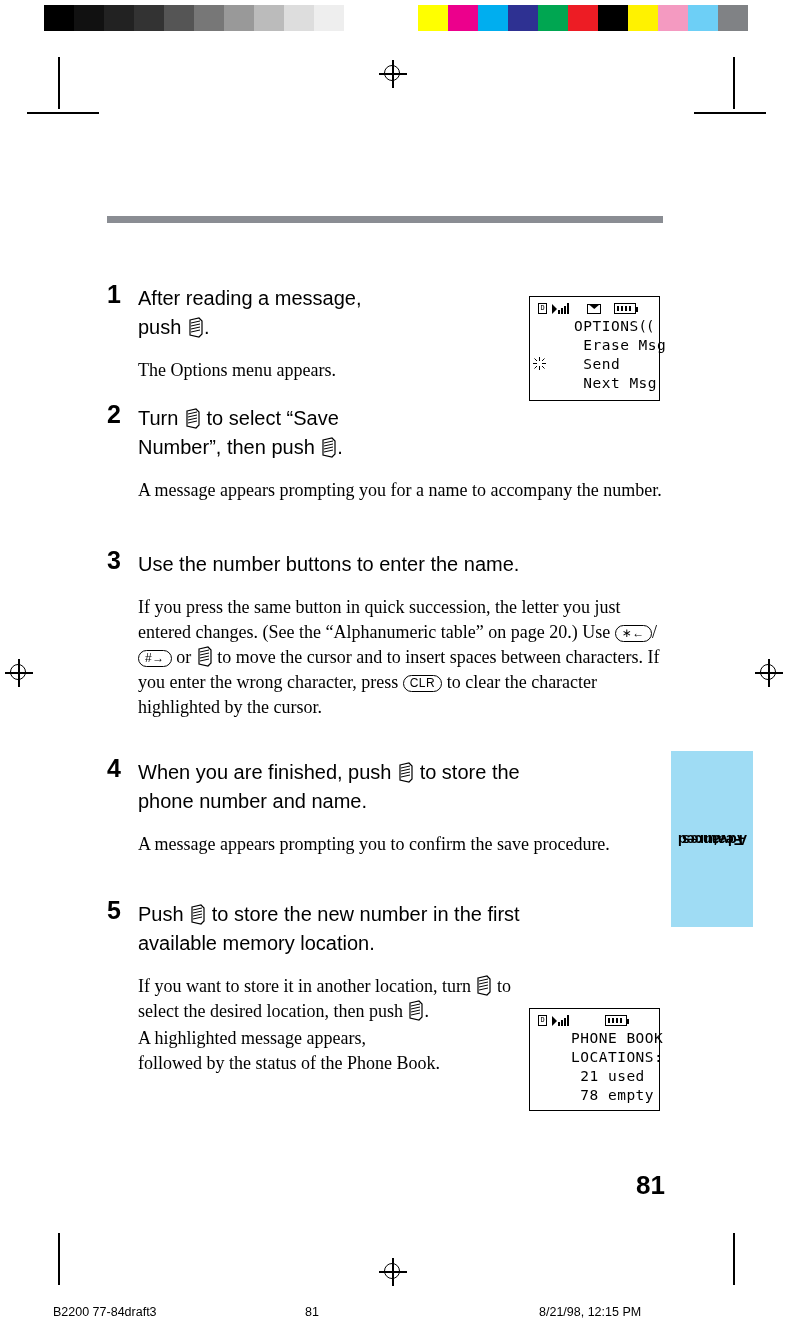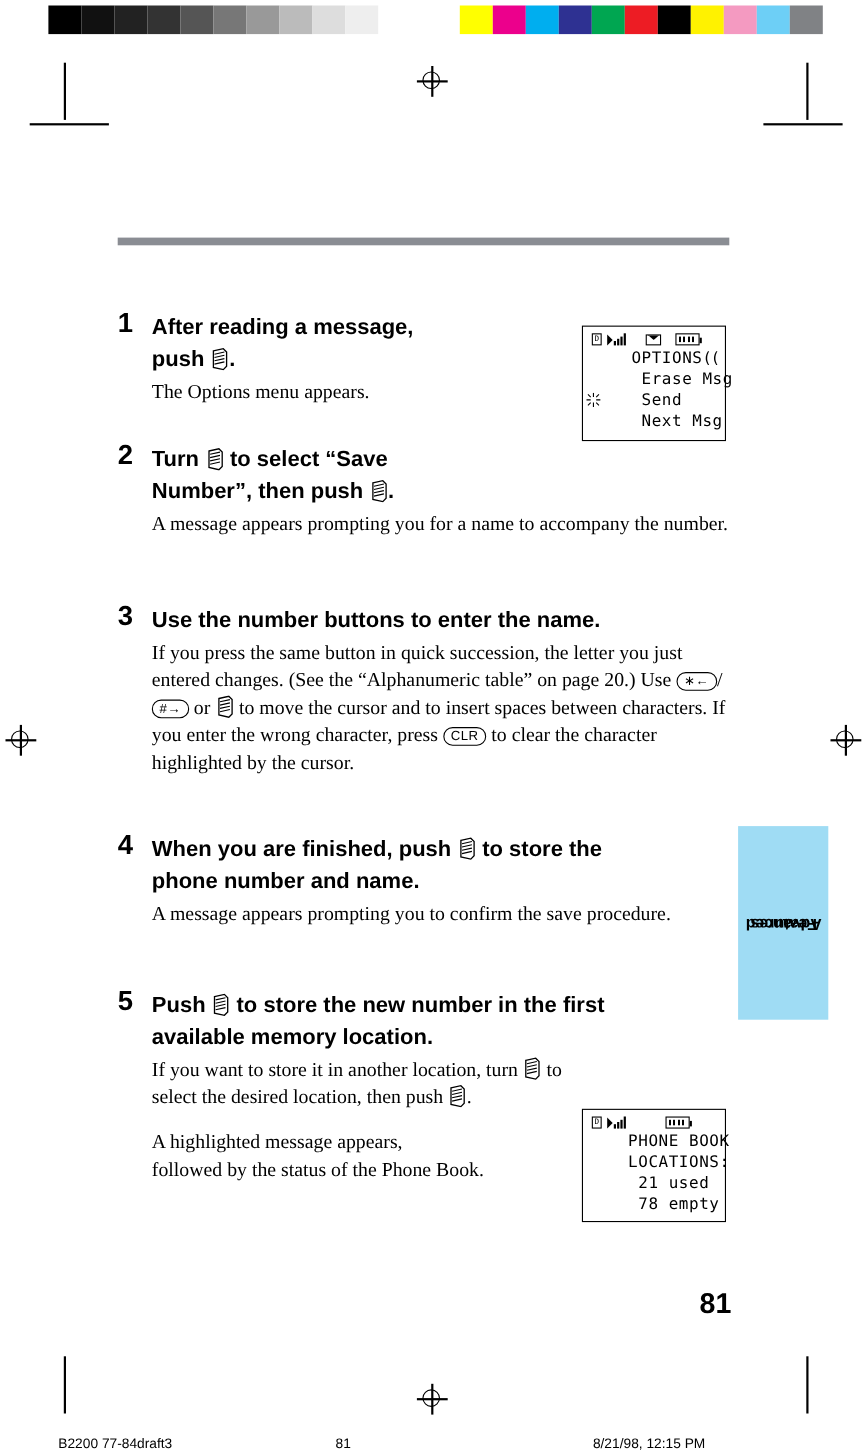--- a/index.html
+++ b/index.html
@@ -95,31 +95,31 @@
     left: 0;
     top: -4px;
     font-family: "Liberation Sans", sans-serif;
     font-weight: bold;
     font-size: 25px;
     color: #000;
   }
   .step-body { margin-left: 31px; }
   .step-title {
     font-family: "Liberation Sans", sans-serif;
-    font-weight: bold;
+    font-weight: normal;
     font-size: 20px;
     line-height: 29px;
     color: #000;
   }
   .step-desc {
     font-family: "Liberation Serif", serif;
     font-size: 18px;
     line-height: 25px;
     color: #000;
-    margin-top: 2px;
+    margin-top: 16px;
   }
   .narrow { max-width: 300px; }
   .w525 { max-width: 525px; }
 
   
   .key {
     display: inline-block;
     border: 1.3px solid #000;
     border-radius: 9px;
     padding: 0 6px;

